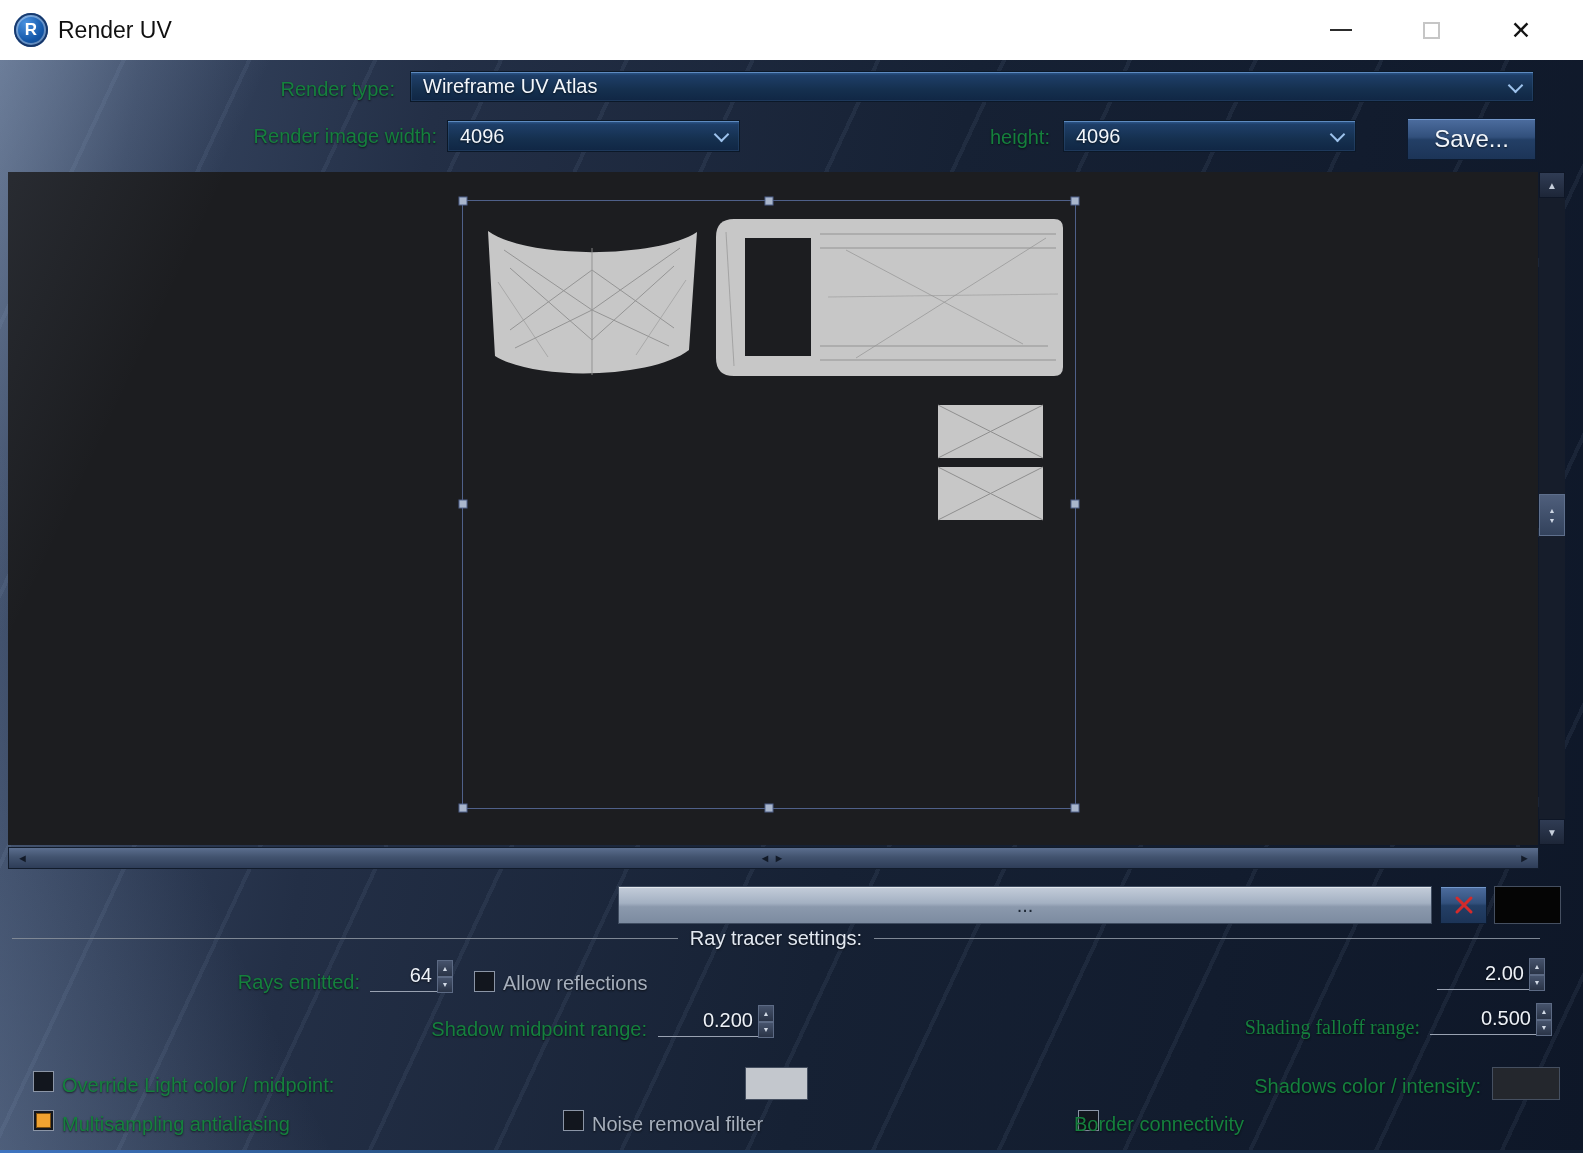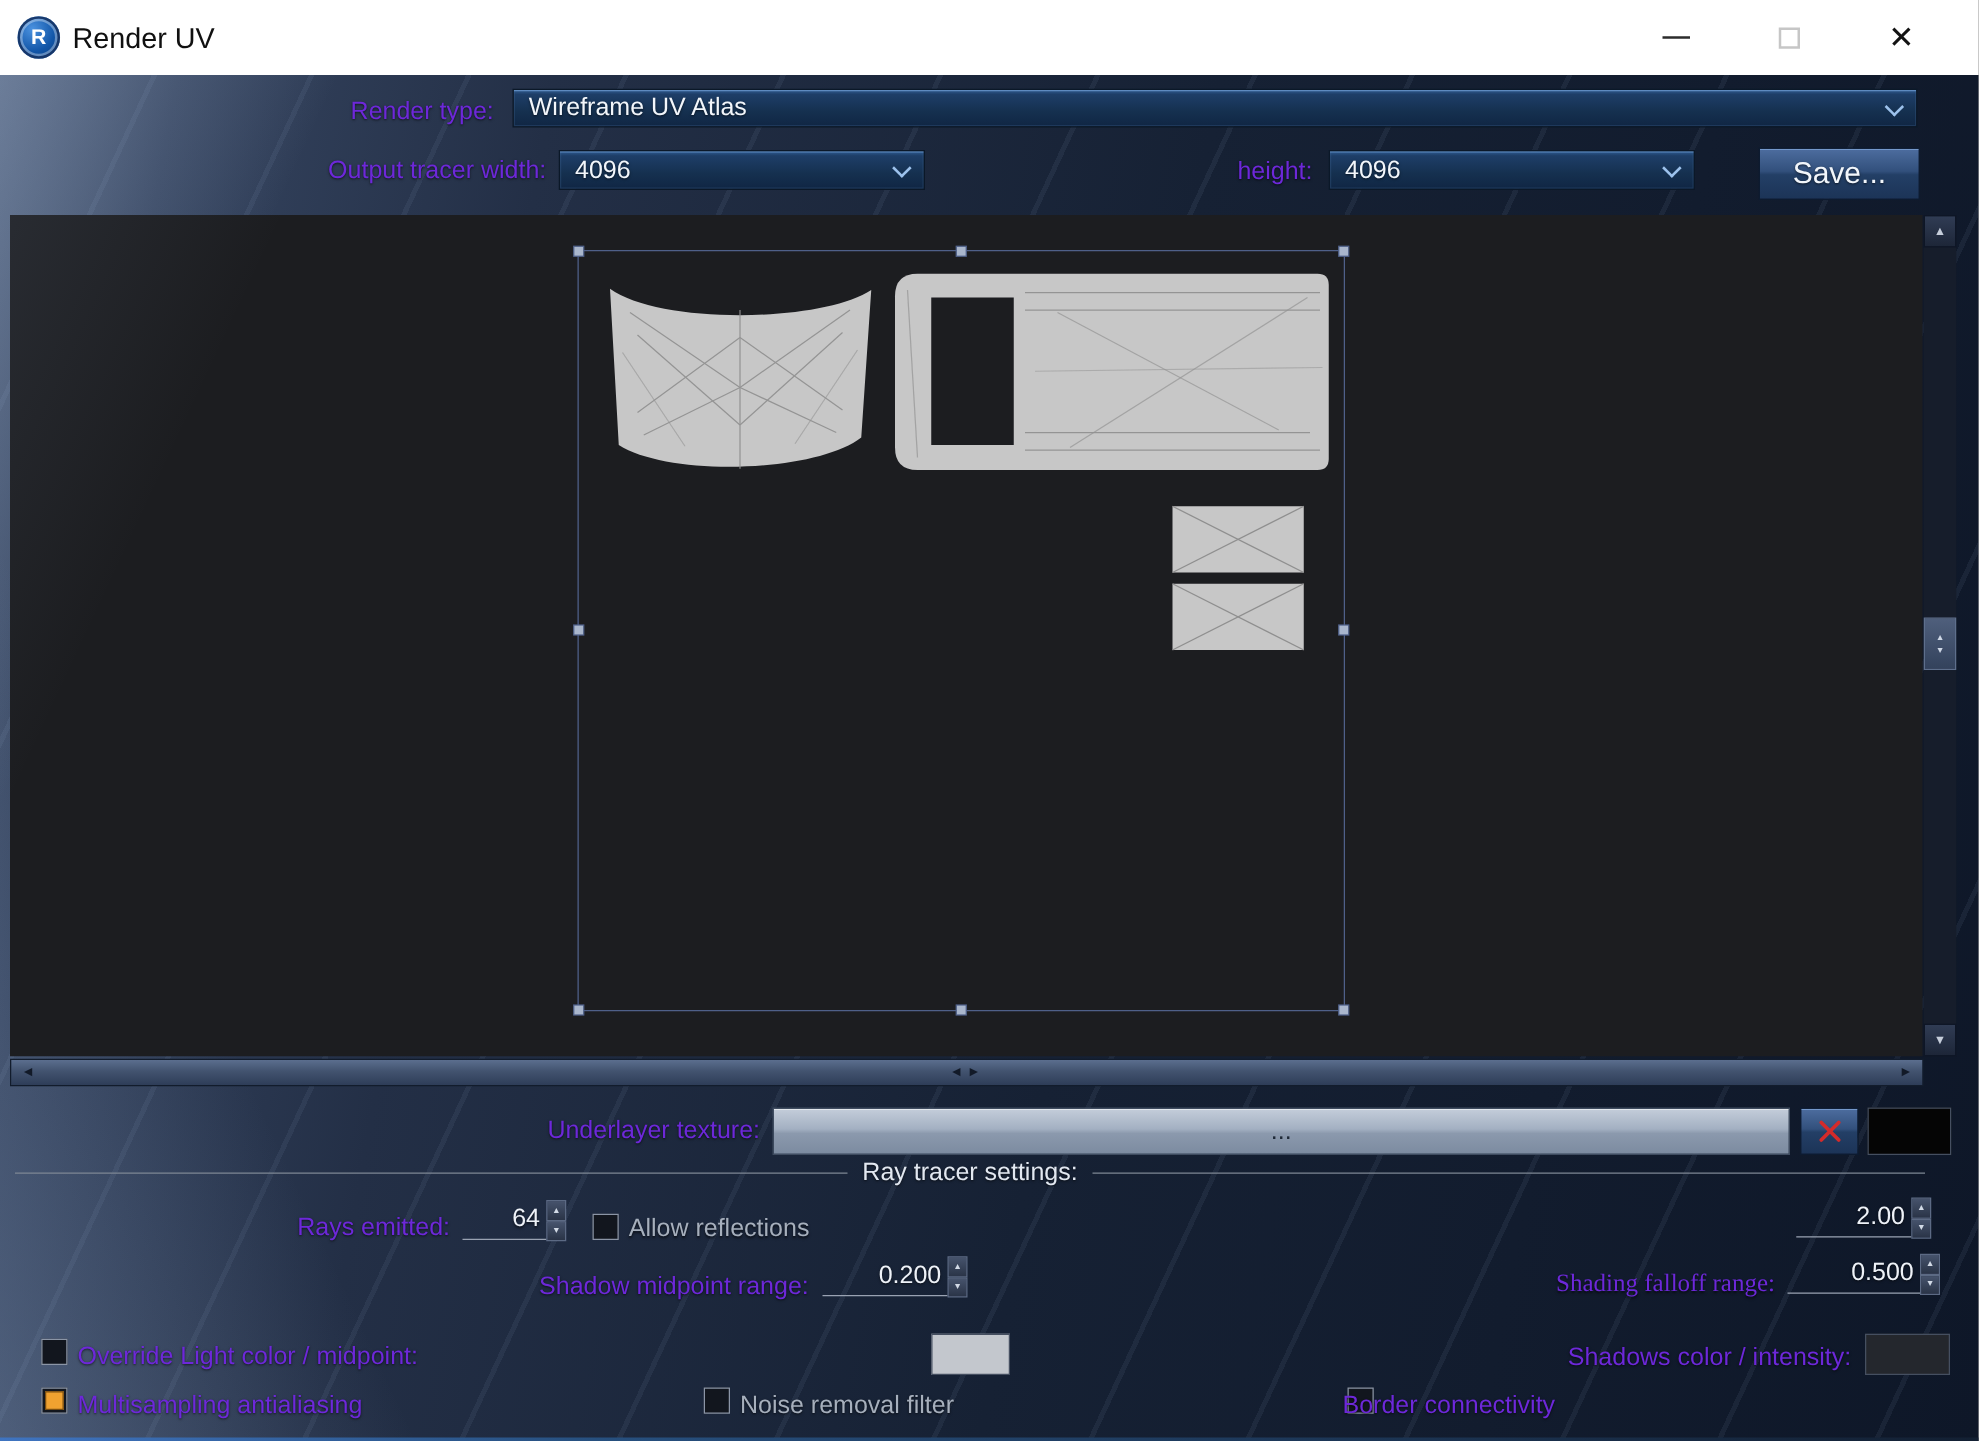--- a/index.html
+++ b/index.html
@@ -33,21 +33,21 @@
       linear-gradient(115deg, rgba(175,195,225,.33) 0%, rgba(175,195,225,0) 13%),
       linear-gradient(65deg,  rgba(150,172,205,.28) 0%, rgba(150,172,205,0) 16%),
       linear-gradient(100deg, #4b5b76 0%, #35445f 8%, #232f46 25%, #162134 55%, #0e1728 100%);
   }
   .bottom-edge { position:absolute; left:0; bottom:0; width:1583px; height:3px;
     background:linear-gradient(90deg, #3f74c0 0%, #27507f 30%, #132033 100%); }
 
   
   .lbl {
     position:absolute; height:26px; line-height:26px; font-size:20px;
-    color:#6d28d9; text-shadow:0 1px 2px rgba(0,0,0,.65);
+    color:#15803d; text-shadow:0 1px 2px rgba(0,0,0,.65);
     text-align:right; white-space:nowrap;
   }
   .lbl.left { text-align:left; }
   .lbl.dim { color:#a6afbc; }
 
   
   .dd {
     position:absolute; display:flex; align-items:center; box-sizing:border-box;
     padding:0 34px 0 12px; cursor:default;
     background:linear-gradient(#2f5c92 0%, #1e3e68 12%, #15304f 60%, #102644 100%);
@@ -157,21 +157,21 @@
   </div>
 
   <div class="bodybg"></div>
 
   <div class="lbl" style="left:95px; width:300px; top:76px;">Render type:</div>
   <div class="dd" style="left:410px; top:71px; width:1124px; height:31px;">
     <span>Wireframe UV Atlas</span>
     <span class="chev"></span>
   </div>
 
-  <div class="lbl" style="left:137px; width:300px; top:123px;">Output tracer width:</div>
+  <div class="lbl" style="left:137px; width:300px; top:123px;">Render image width:</div>
   <div class="dd" style="left:447px; top:120px; width:293px; height:32px;">
     <span>4096</span>
     <span class="chev"></span>
   </div>
 
   <div class="lbl" style="left:850px; width:200px; top:124px;">height:</div>
   <div class="dd" style="left:1063px; top:120px; width:293px; height:32px;">
     <span>4096</span>
     <span class="chev"></span>
   </div>
@@ -252,21 +252,20 @@
       <span>▼</span>
     </div>
   </div>
 
   <div class="hscroll">
     <span class="la">◄</span>
     <span class="grip"><span>◄</span><span>►</span></span>
     <span class="ra">►</span>
   </div>
 
-  <div class="lbl" style="left:308px; width:300px; top:891px;">Underlayer texture:</div>
   <div class="texbtn" style="left:618px; top:886px; width:814px; height:38px;">
     <span>...</span>
   </div>
   <div class="btn3d" style="left:1440px; top:886px; width:47px; height:38px;">
     <svg class="clear-x" width="20" height="20">
       <line x1="3" y1="3" x2="17" y2="17"></line>
         <line x1="17" y1="3" x2="3" y2="17"></line>
     </svg>
   </div>
   <div class="swatch" style="left: 1494px; top: 886px; width: 67px; height: 38px; background: rgb(5, 5, 5);"></div>

